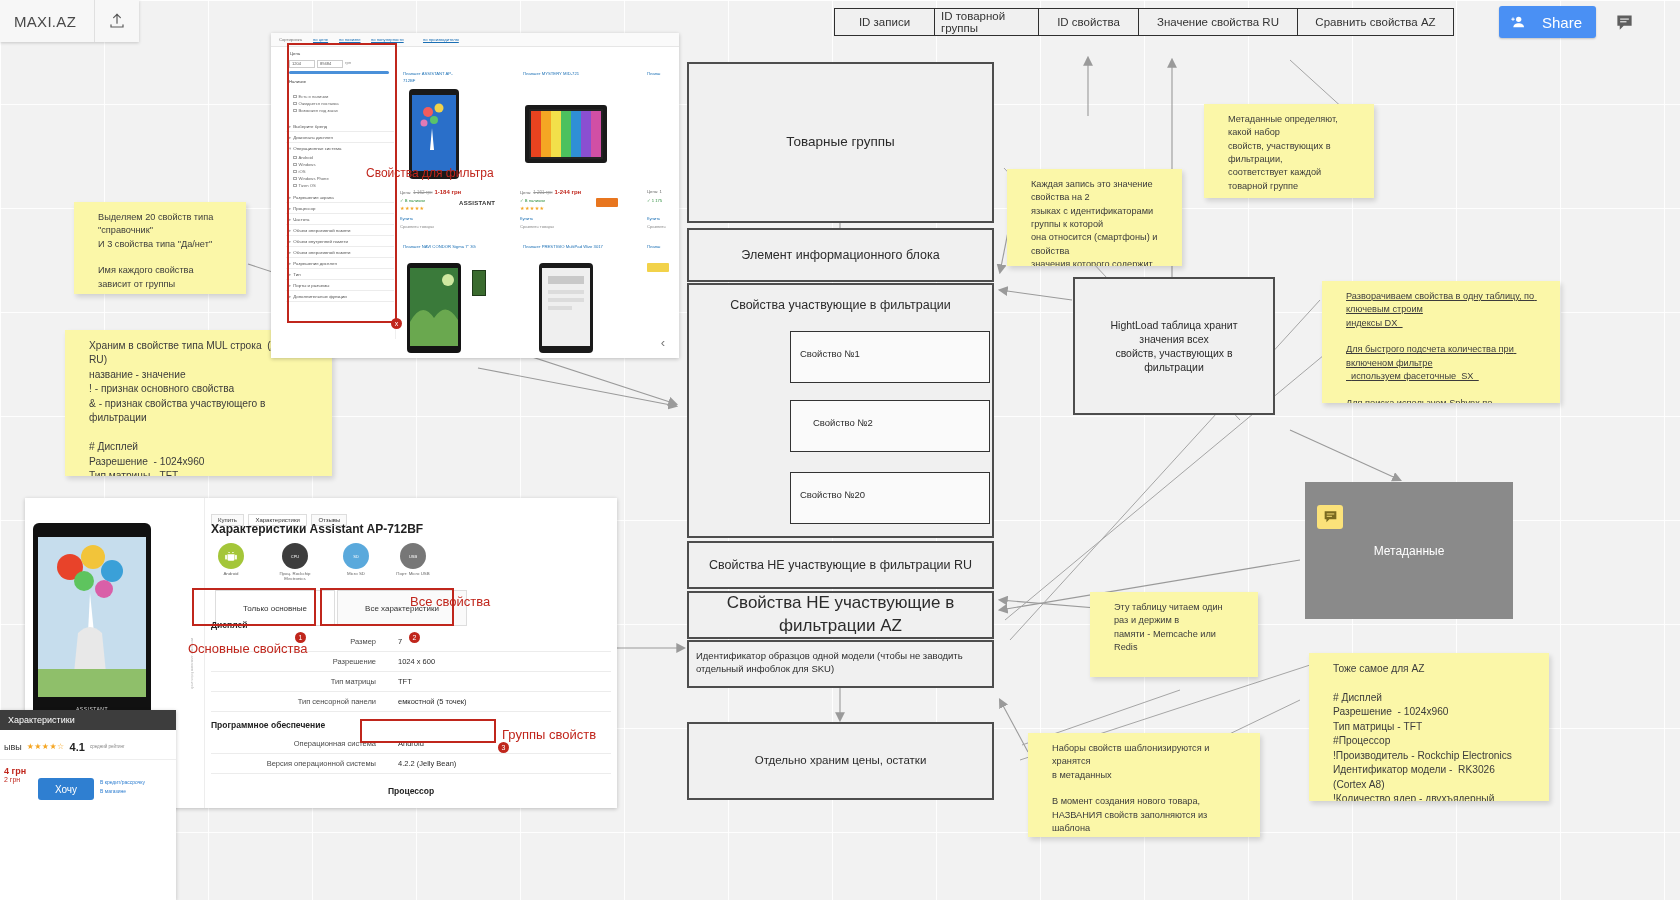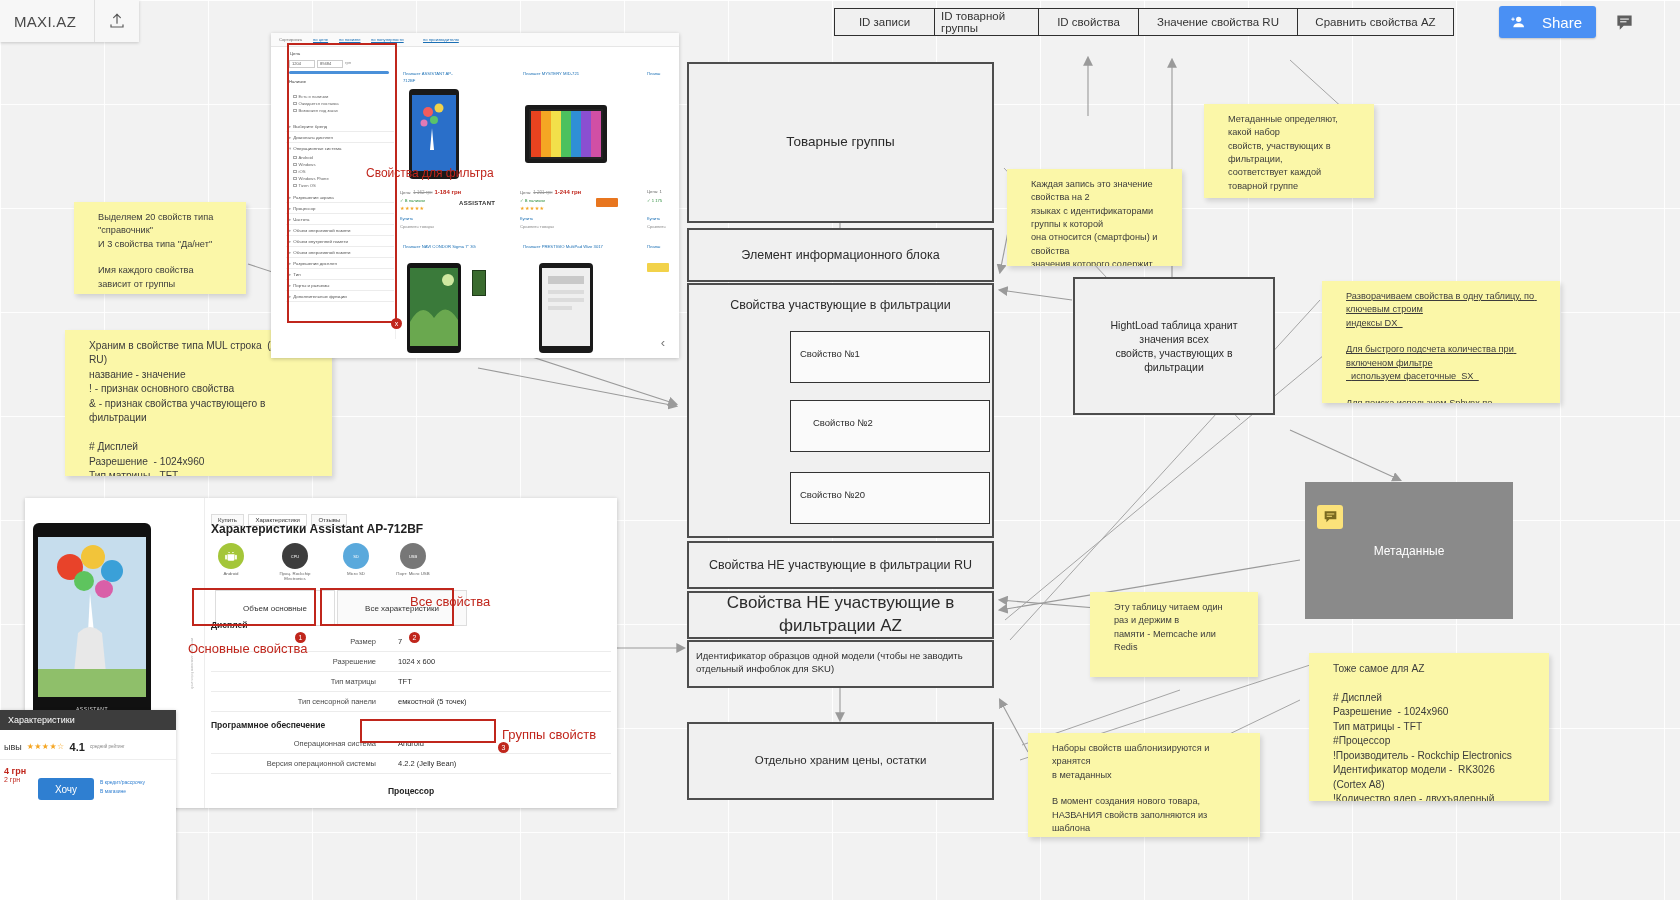--- a/index.html
+++ b/index.html
@@ -634,21 +634,21 @@
       <div style="text-align:center;width:30px;">
         <div class="osicon" style="margin:0 auto;background:#5aa9dc;color:#fff;font-size:4px;">SD</div>
         <div style="font-size:4.4px;color:#666;margin-top:2px;">Micro SD</div>
       </div>
       <div style="text-align:center;width:36px;">
         <div class="osicon" style="margin:0 auto;background:#777;color:#fff;font-size:4px;">USB</div>
         <div style="font-size:4.4px;color:#666;margin-top:2px;">Порт: Micro USB</div>
       </div>
     </div>
 
-    <div class="abs" style="left:190px;top:92px;width:120px;height:36px;border:1px solid #ddd;background:#fff;display:flex;align-items:center;justify-content:center;font-size:8px;color:#333;">Объем основные</div>
+    <div class="abs" style="left:190px;top:92px;width:120px;height:36px;border:1px solid #ddd;background:#fff;display:flex;align-items:center;justify-content:center;font-size:8px;color:#333;">Только основные</div>
     <div class="abs" style="left:312px;top:92px;width:130px;height:36px;border:1px solid #ddd;background:#fafafa;display:flex;align-items:center;justify-content:center;font-size:8px;color:#333;">Все характеристики</div>
 
     <div class="abs" style="left:186px;top:122px;width:400px;font-size:8.5px;color:#222;font-weight:bold;">Дисплей</div>
 
     <div class="abs" style="left:186px;top:134px;width:400px;">
       <div class="spec-row">
           <span class="k">Размер</span>
           <span class="v">7</span>
         </div>
       <div class="spec-row">

